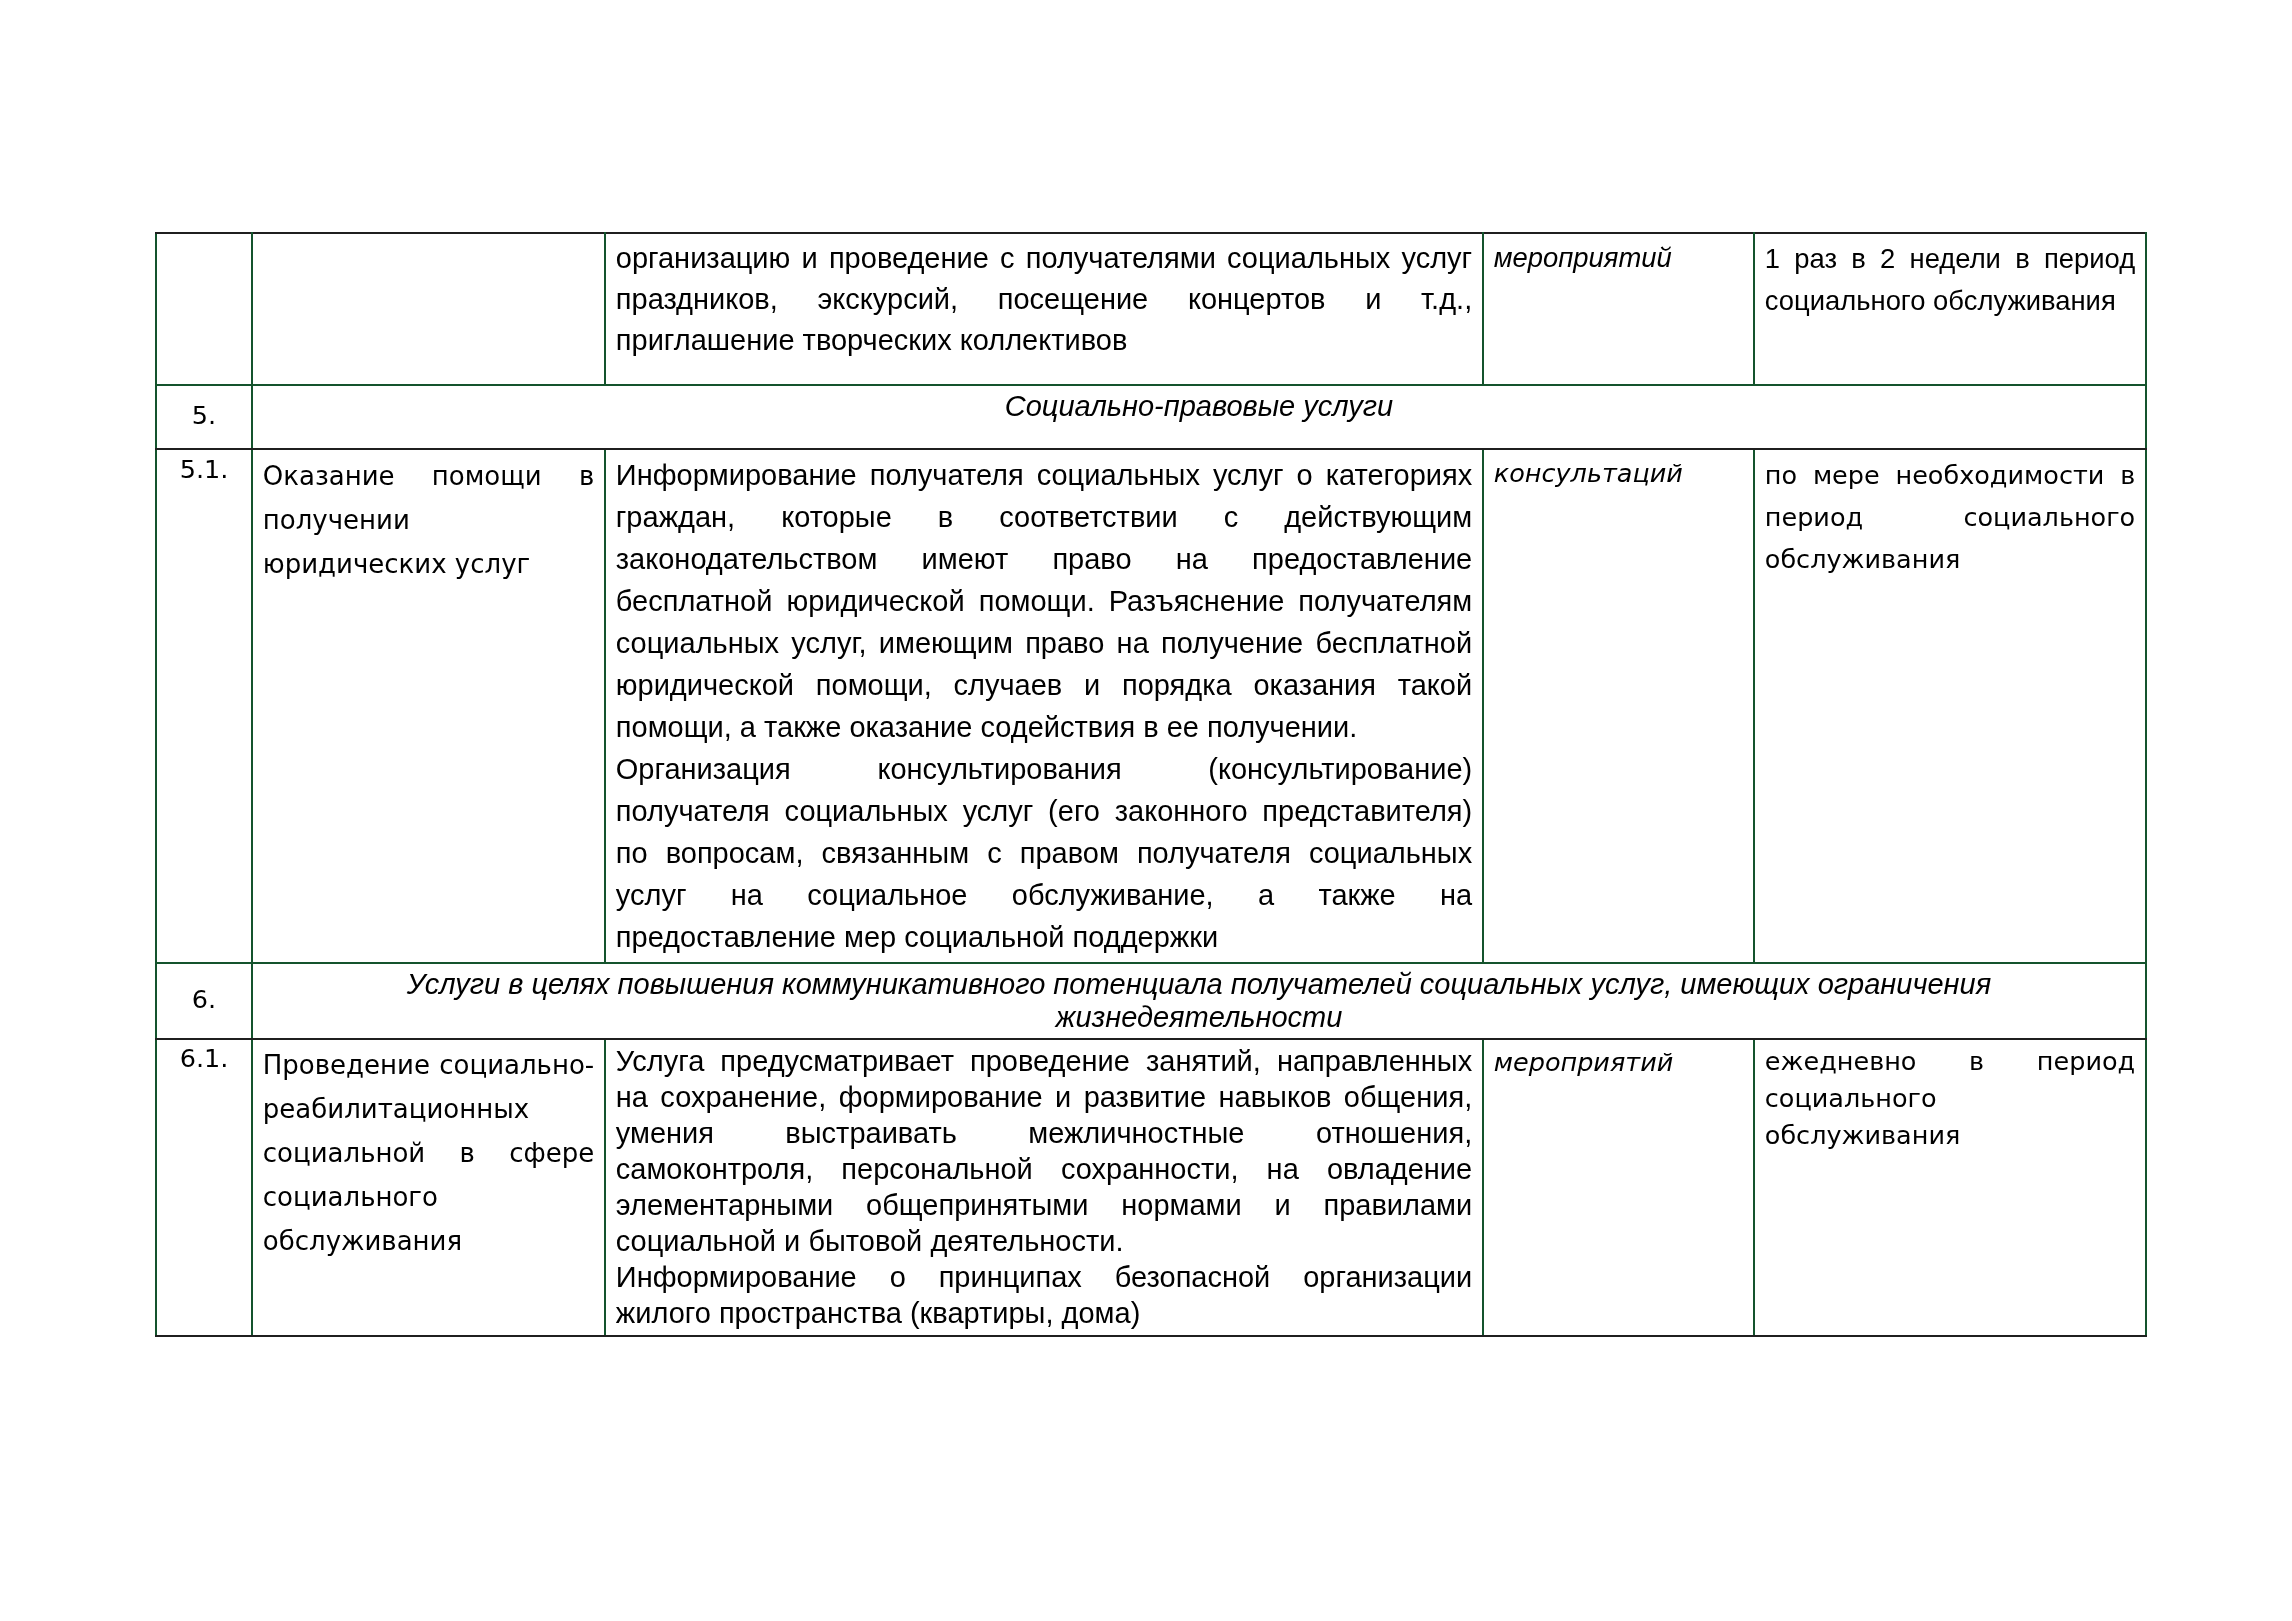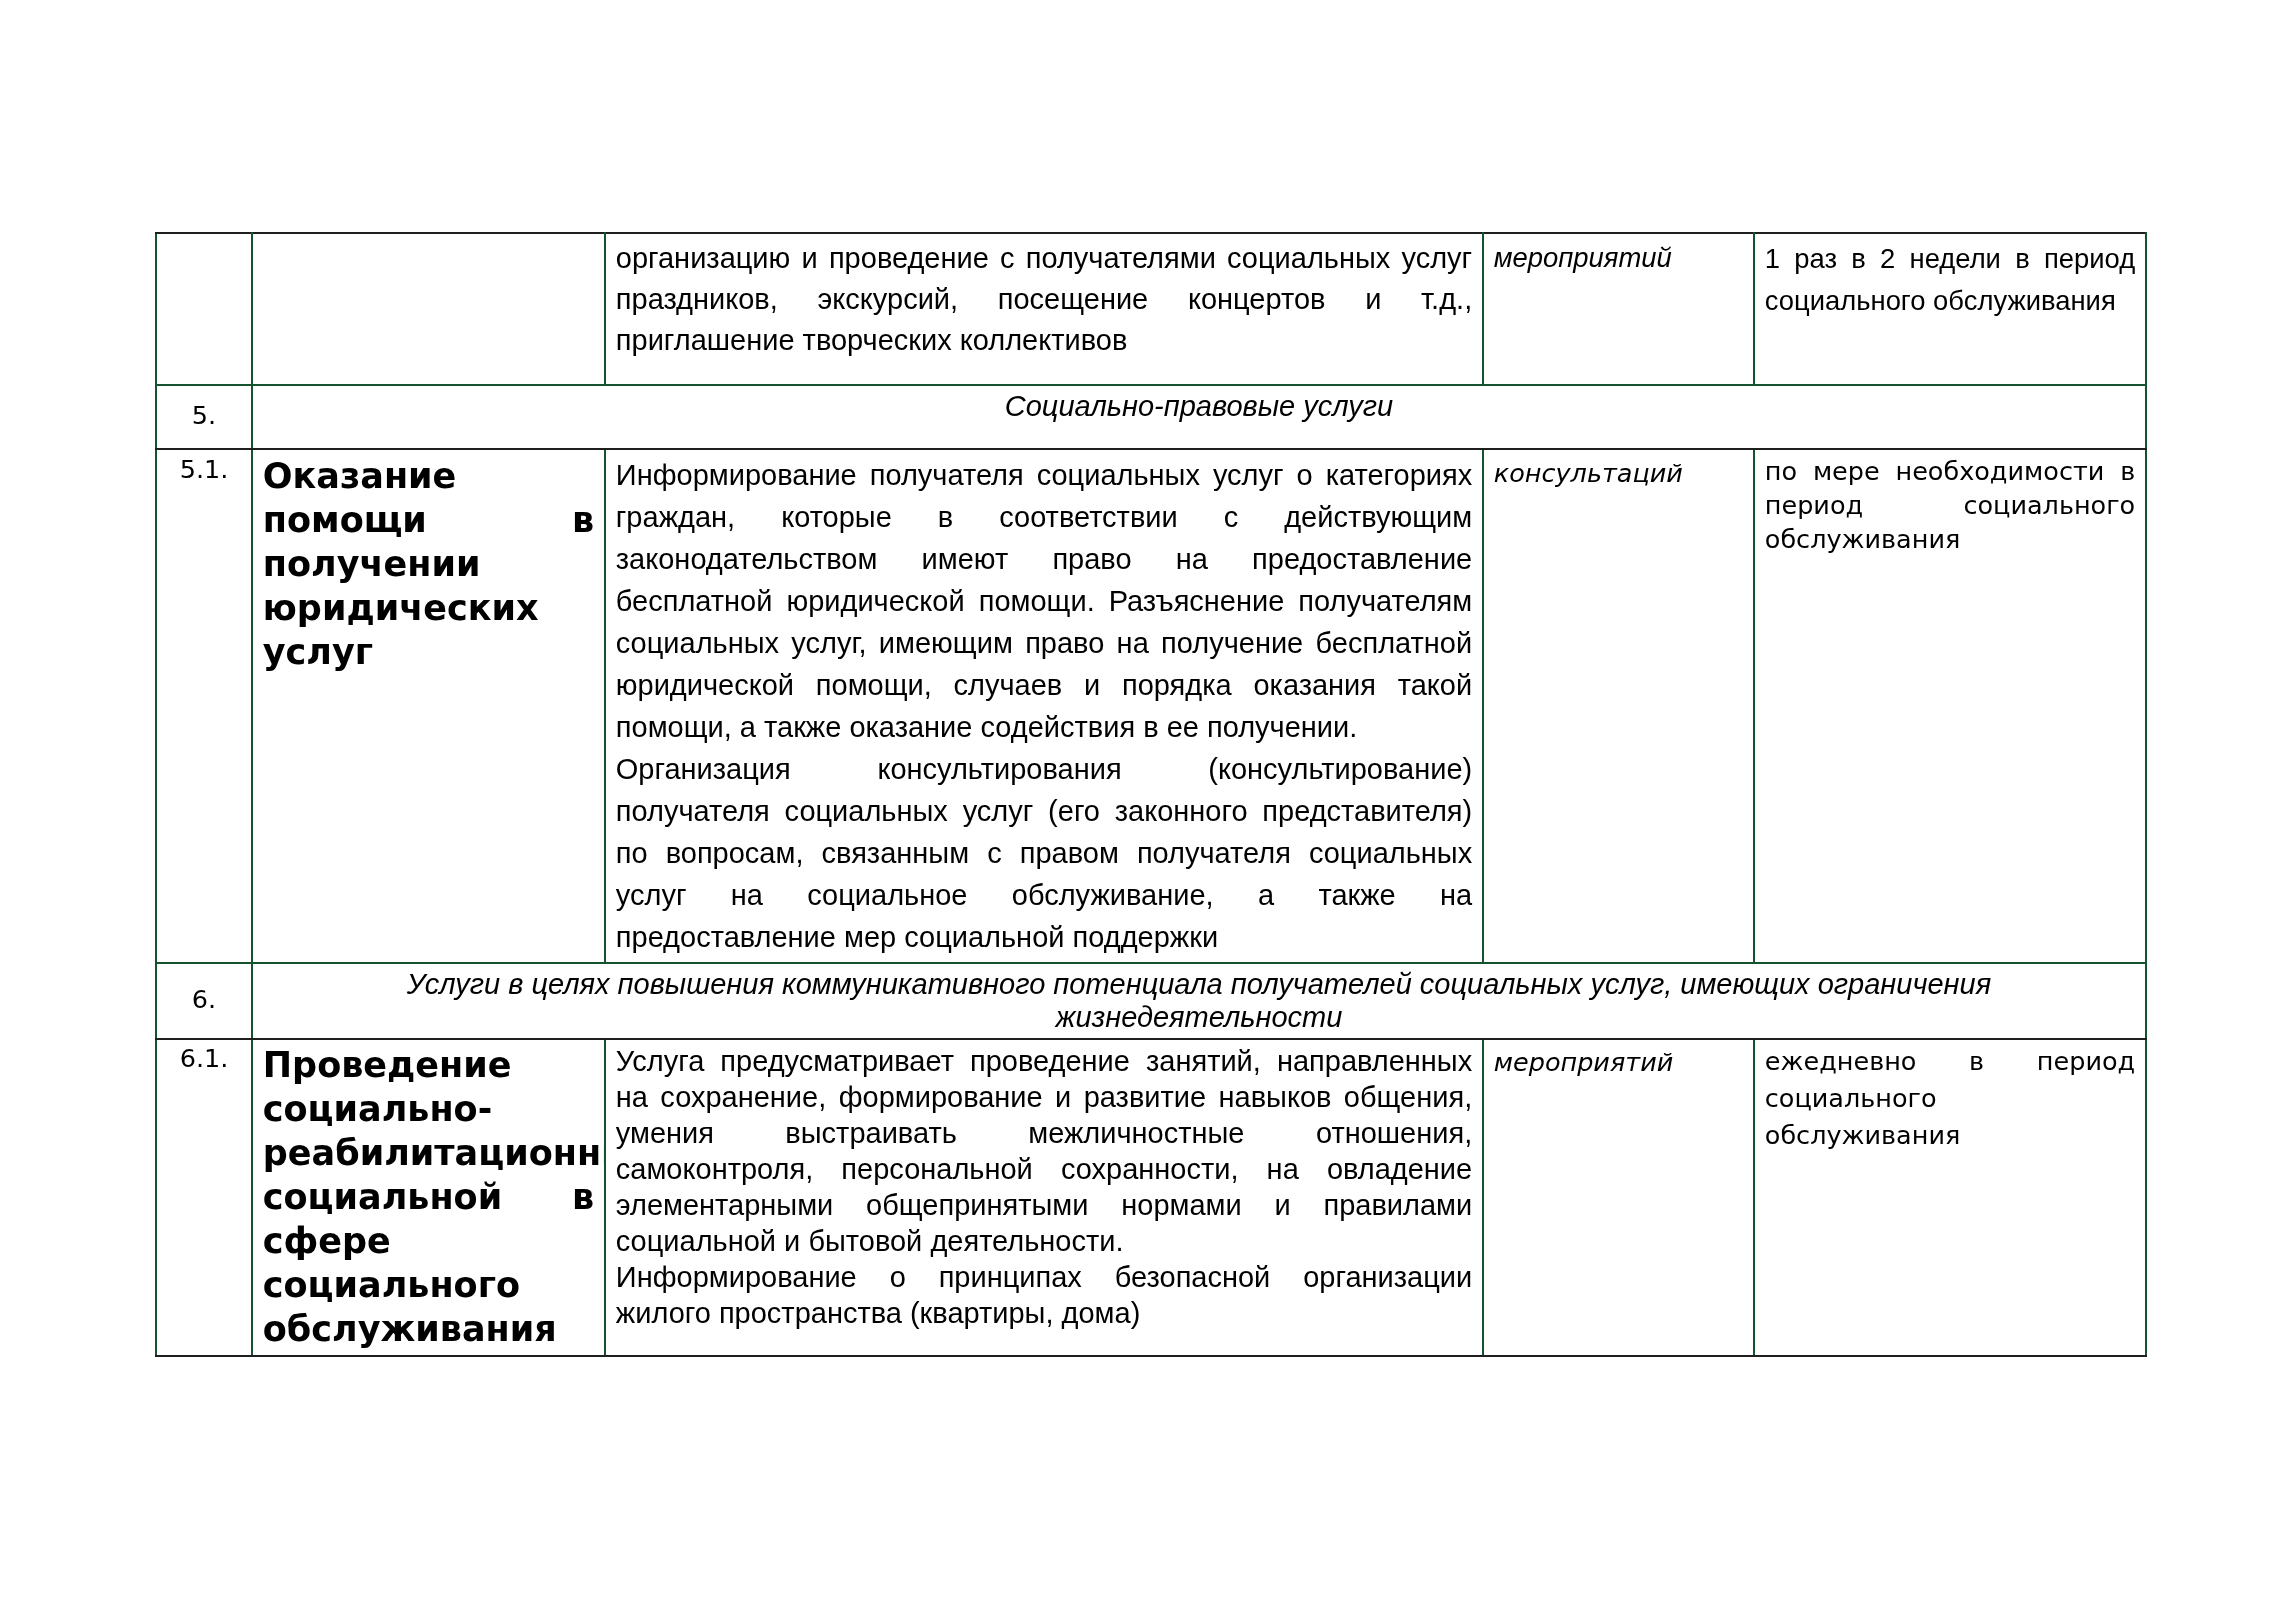--- a/index.html
+++ b/index.html
@@ -34,24 +34,23 @@
   td.c-num {
     font-family: "DejaVu Sans", sans-serif;
     font-size: 25.5px;
     text-align: center;
     padding-top: 9.8px;
   }
   tr.section-row td.c-num { vertical-align: middle; padding-top: 0; }
 
   td.c-service {
     font-family: "DejaVu Sans", sans-serif;
-    font-size: 35px;
+    font-size: 26px;
     line-height: 44px;
     text-align: justify;
-    font-weight: bold;
   }
   td.c-desc {
     font-family: "Liberation Sans", sans-serif;
     font-size: 29px;
     text-align: justify;
   }
   td.c-unit {
     font-family: "DejaVu Sans", sans-serif;
     font-size: 25.5px;
     line-height: 39px;
@@ -68,21 +67,21 @@
     font-size: 29px;
     text-align: center;
     vertical-align: middle;
     font-style: italic;
   }
   
   tr.row-a    td.c-desc { line-height: 41px; }
   tr.row-a    td.c-freq { line-height: 42px; }
   tr.row-a    td.c-unit, tr.row-a td.c-freq { font-family: "Liberation Sans", sans-serif; font-size: 27.4px; }
   tr.row-51   td.c-desc { line-height: 42px; }
-  tr.row-51   td.c-freq { line-height: 34px; border-radius: 6px; }
+  tr.row-51   td.c-freq { line-height: 42px; border-radius: 6px; }
   tr.row-61   td.c-desc { line-height: 36px; }
   tr.row-61   td.c-freq { line-height: 37px; }
 
   td.c-desc p { margin: 0; }
 </style>
 </head>
 <body>
 
 <div class="page">
   <table class="services">

